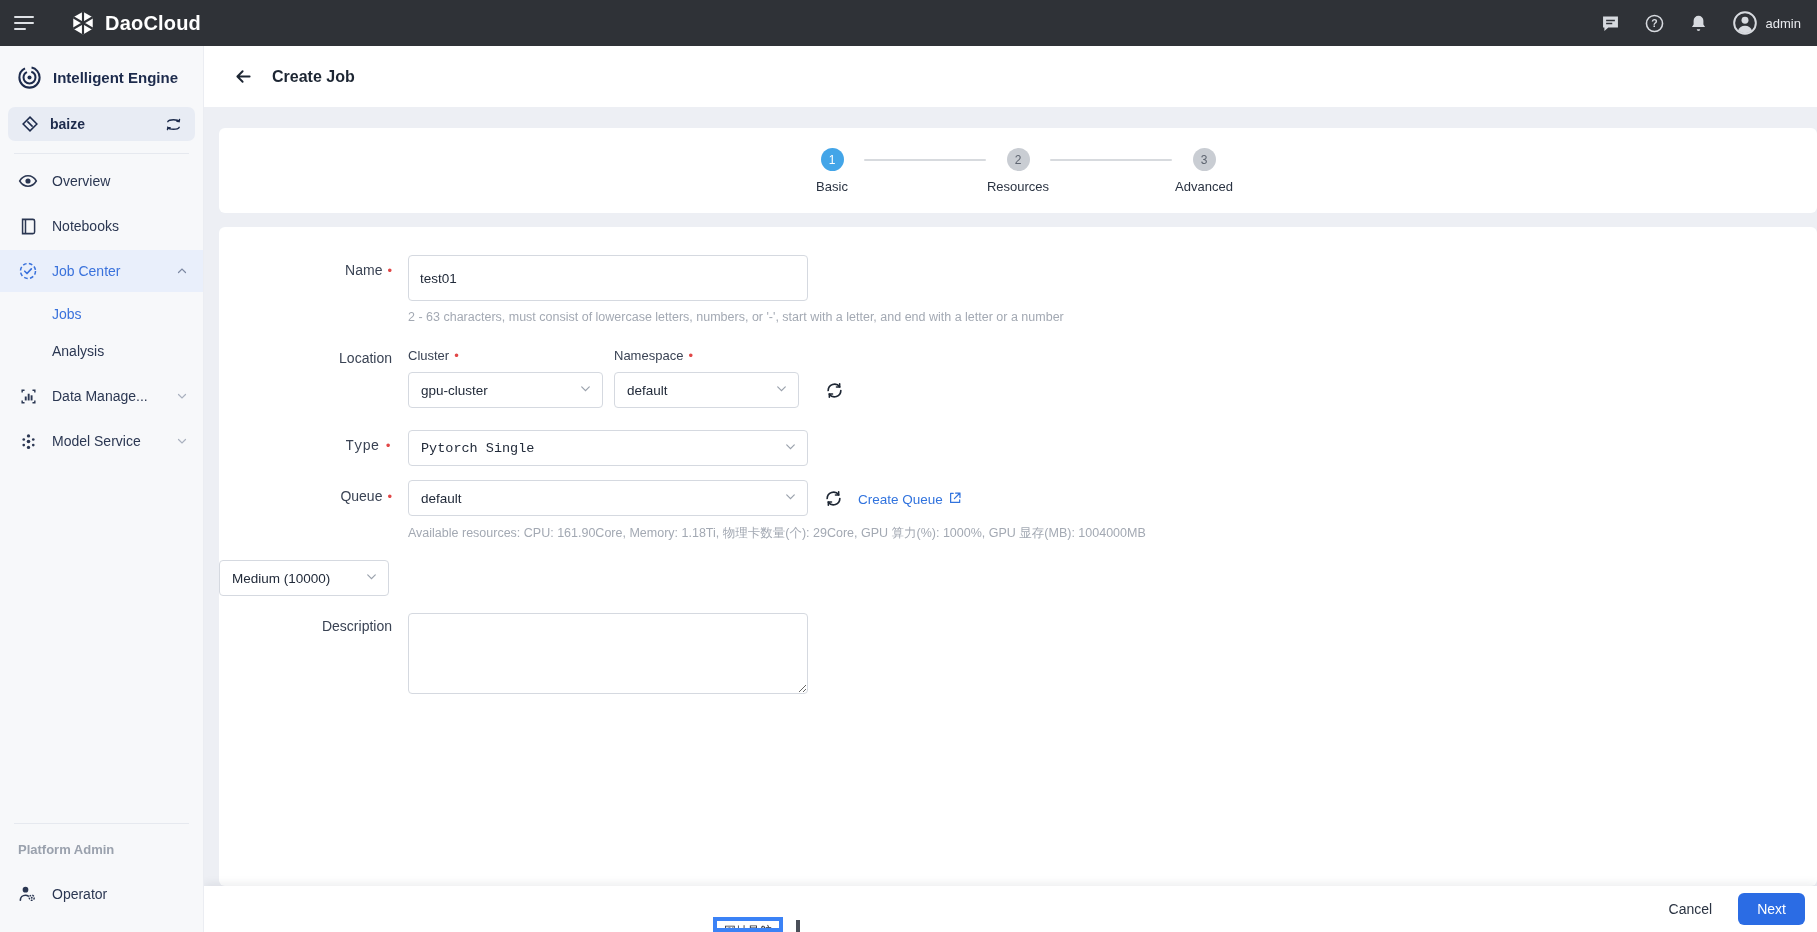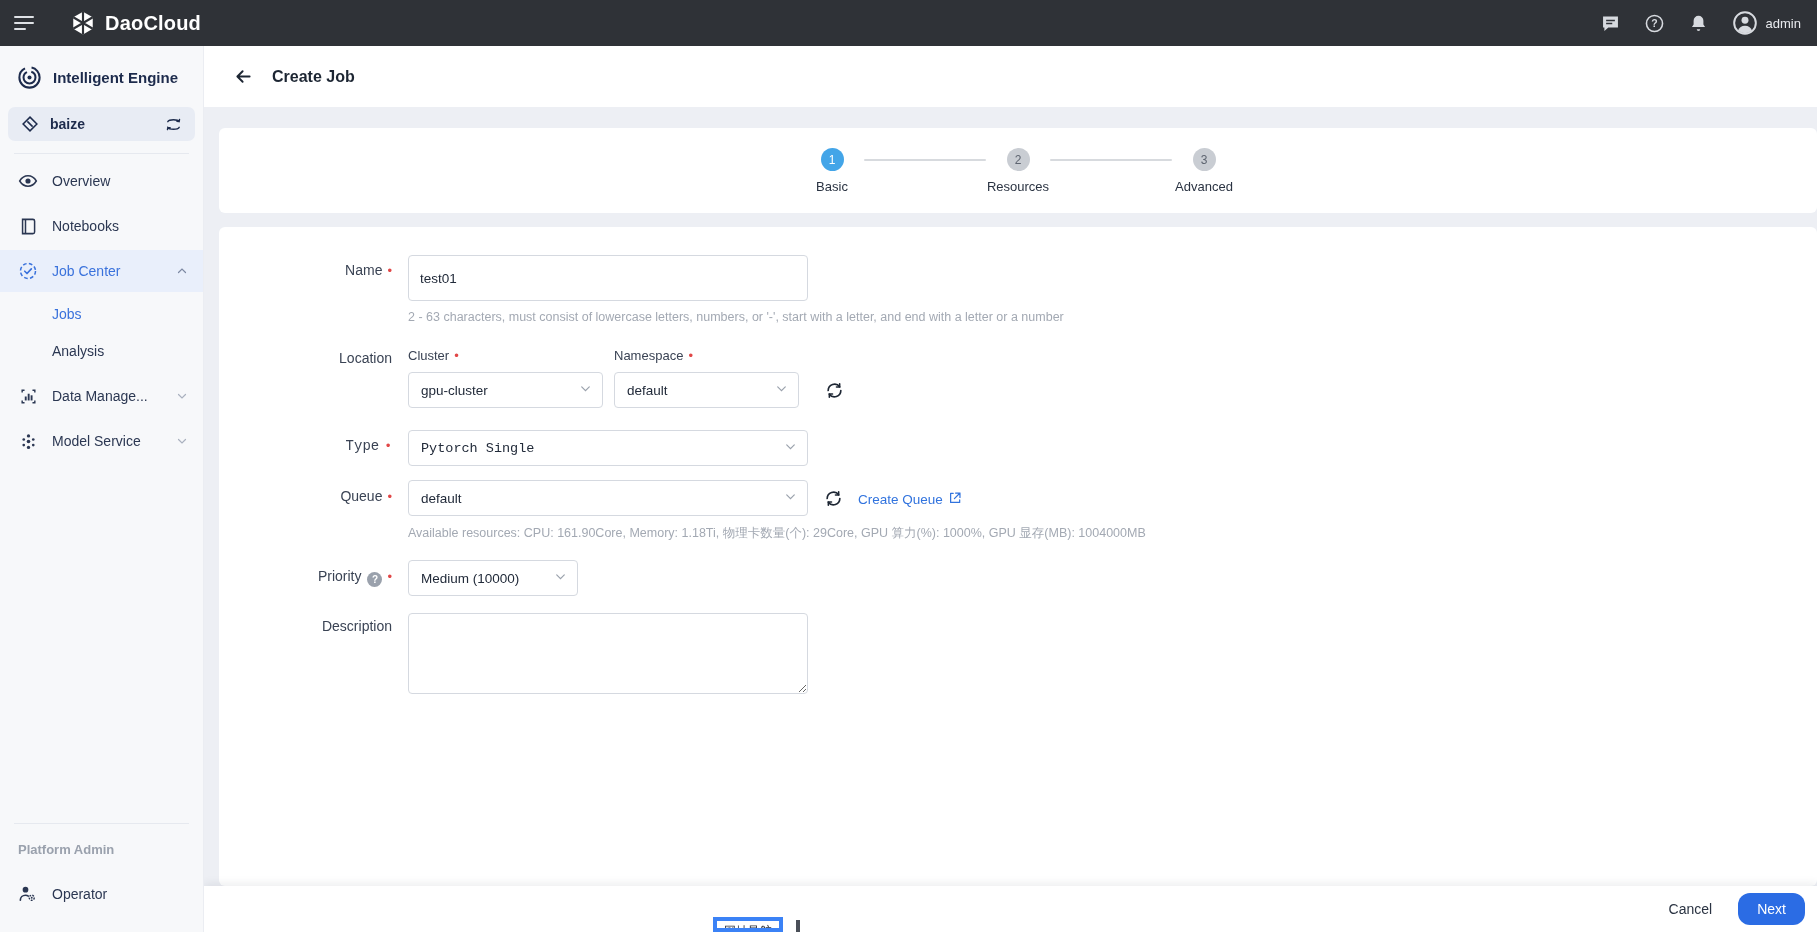--- a/index.html
+++ b/index.html
@@ -67,21 +67,21 @@
   .sub-label { font-size:13px; color:#3a4354; margin-bottom:9px; }
   .inline-after { display:flex; align-items:flex-end; gap:15px; margin-left:15px; }
   .link { color:#3173de; font-size:13.5px; display:flex; align-items:center; gap:5px; cursor:pointer; }
   .help-badge { display:inline-flex; width:15px; height:15px; border-radius:50%; background:#9aa1ac; color:#fff; font-size:10px; font-weight:bold; align-items:center; justify-content:center; margin-left:6px; vertical-align:-2px; }
   textarea.desc { width:400px; height:81px; border:1px solid #d5d9e0; border-radius:4px; padding:7px 11px; font-size:13.5px; color:#222b3a; font-family:"Liberation Sans",sans-serif; resize:both; outline:none; }
   .refresh-btn { width:20px; height:20px; display:flex; align-items:center; justify-content:center; cursor:pointer; }
 
   
   .footer { height:46px; flex:none; background:#fff; box-shadow:0 -3px 8px rgba(40,50,70,.08); display:flex; align-items:center; justify-content:flex-end; gap:26px; padding-right:12px; position:relative; z-index:10; }
   .btn-cancel { background:none; border:none; font-size:14px; color:#2a3342; cursor:pointer; font-family:"Liberation Sans",sans-serif; }
-  .btn-next { background:#2b6ce4; color:#fff; border:none; border-radius:12px; font-size:14px; padding:8px 19px; cursor:pointer; font-family:"Liberation Sans",sans-serif; }
+  .btn-next { background:#2b6ce4; color:#fff; border:none; border-radius:6px; font-size:14px; padding:8px 19px; cursor:pointer; font-family:"Liberation Sans",sans-serif; }
 
   
   .nav-overlay { position:absolute; left:713px; bottom:0; height:15px; background:#fff; border:4px solid #3b82f6; padding:2px 7px; font-size:12px; color:#2a2f38; z-index:40; overflow:hidden; white-space:nowrap; }
   .nav-overlay-cursor { position:absolute; left:796px; bottom:0; width:4px; height:12px; background:#4a4f58; z-index:40; }
 </style>
 </head>
 <body>
 
 <div class="topbar">
   <div class="hamburger">
@@ -377,23 +377,20 @@
                       <path d="M13 3.5h7.5V11M20.5 3.5L11 13"></path>
                     </svg></span>
               </span>
             </div>
           </div>
           <div class="helper">Available resources: CPU: 161.90Core, Memory: 1.18Ti, 物理卡数量(个): 29Core, GPU 算力(%): 1000%, GPU 显存(MB): 1004000MB</div>
         </div>
       </div>
 
       <div class="form-row" style="margin-bottom:17px;">
-        <div class="form-label">
-          <span>Priority</span><span class="help-badge">?</span><span class="req">•</span>
-        </div>
         <div class="select w170">
           <span>Medium (10000)</span>
           <span><svg width="13" height="13" viewBox="0 0 24 24" fill="none" stroke="#9aa1ac" stroke-width="2.2" stroke-linecap="round">
                 <path d="M5 9l7 7 7-7"></path>
               </svg></span>
         </div>
       </div>
 
       <div class="form-row">
         <div class="form-label top" style="padding-top:5px;">

